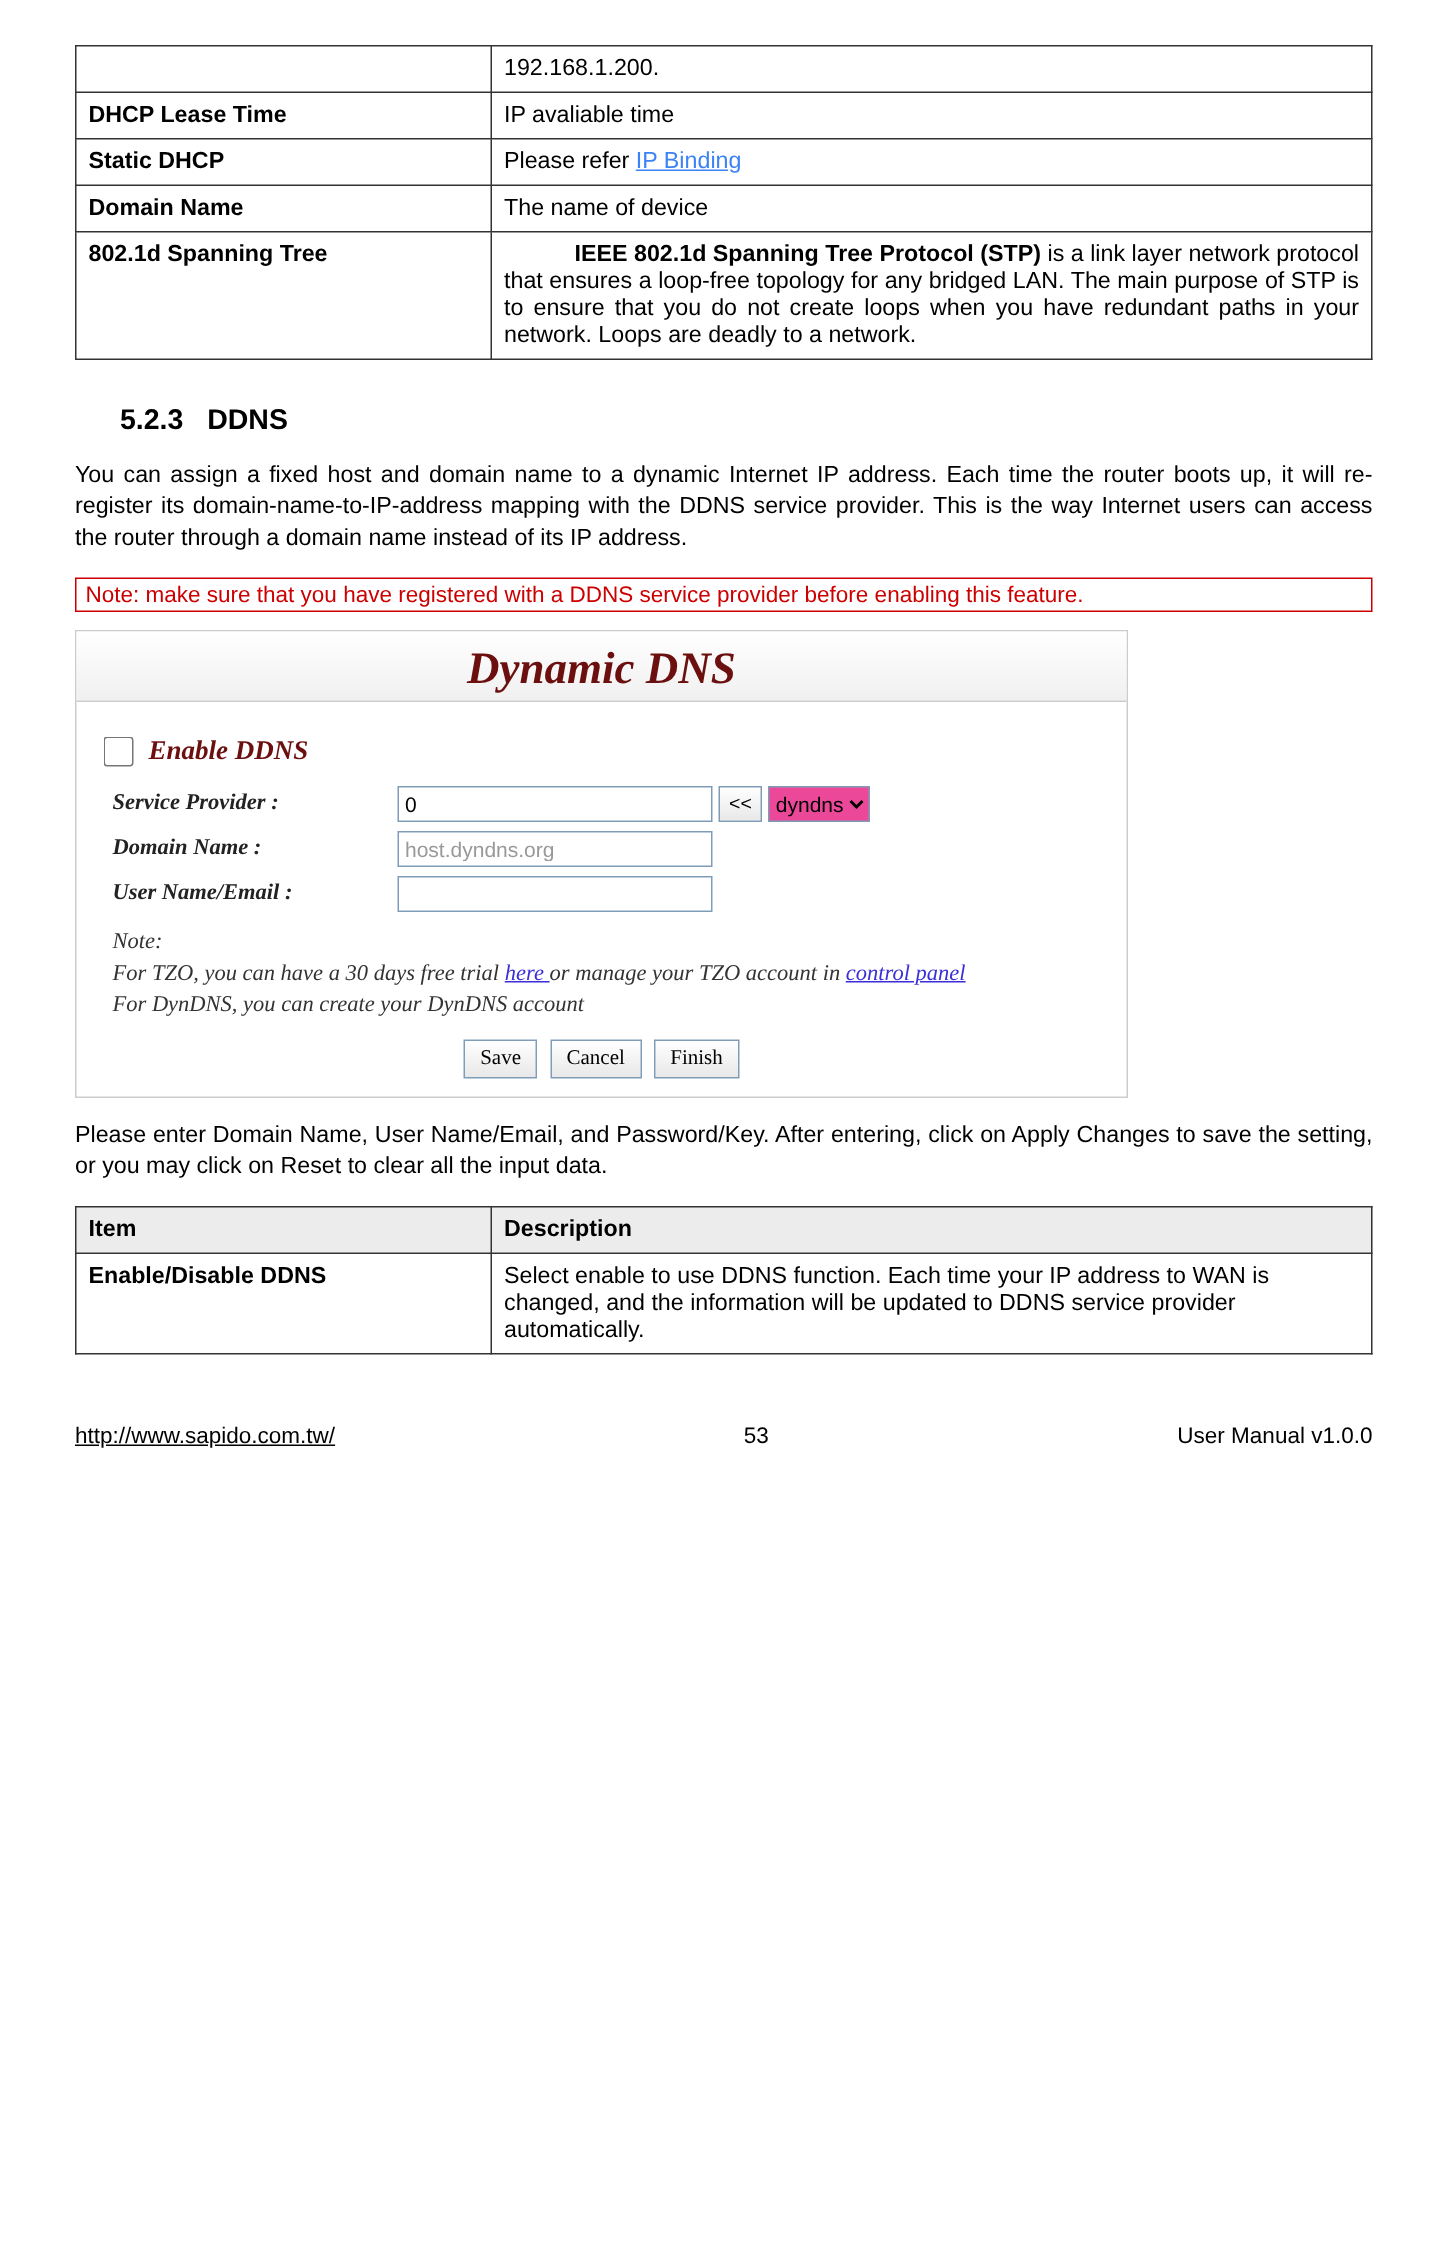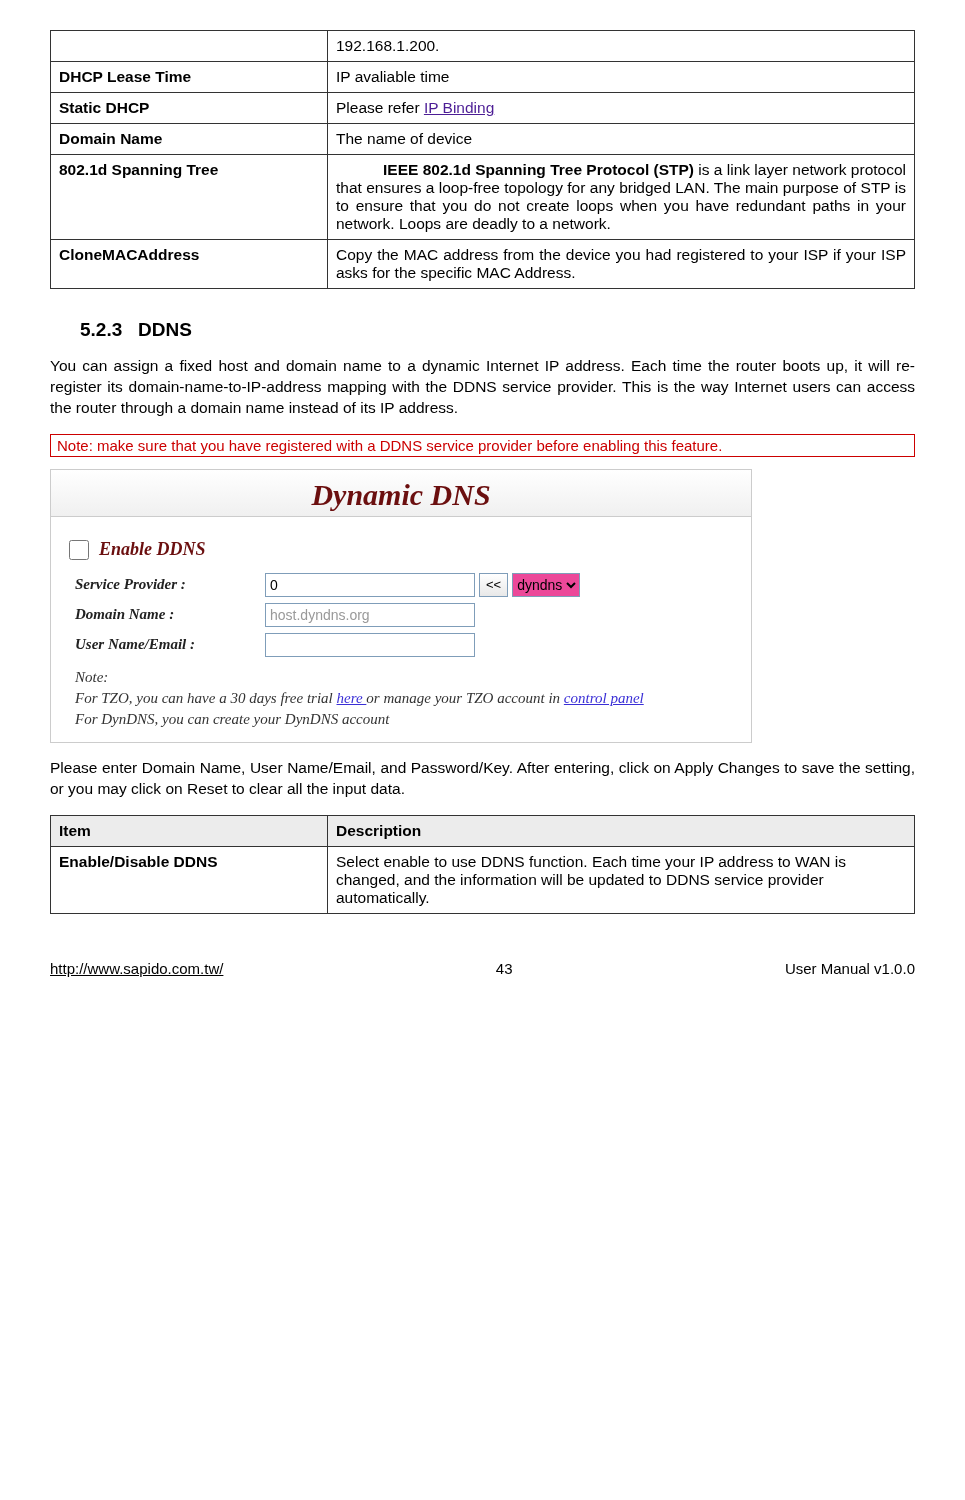--- a/index.html
+++ b/index.html
@@ -21,21 +21,21 @@
     border: 1px solid #333;
     padding: 6px 8px;
     vertical-align: top;
     text-align: left;
   }
   table.doc-table th.header-cell {
     background: #ececec;
     font-weight: bold;
   }
   .bold { font-weight: bold; margin-left: 47px; }
-  .link { color: #4c1d95; text-decoration: underline; }
+  .link { color: #3b82f6; text-decoration: underline; }
   h2.section-heading {
     font-size: 19px;
     font-weight: bold;
     margin: 30px 0 15px 30px;
   }
   p.body-text {
     margin: 0 0 15px 0;
     text-align: justify;
     line-height: 1.35;
   }
@@ -165,24 +165,20 @@
   <tr>
     <td class="bold">Domain Name</td>
     <td>The name of device</td>
   </tr>
   <tr>
     <td class="bold">802.1d Spanning Tree</td>
     <td style="text-align:justify">
       <span class="bold">IEEE 802.1d Spanning Tree Protocol (STP)</span><span> is a link layer network protocol that ensures a loop-free topology for any bridged LAN. The main purpose of STP is to ensure that you do not create loops when you have redundant paths in your network. Loops are deadly to a network.</span>
     </td>
   </tr>
-  <tr>
-    <td class="bold">CloneMACAddress</td>
-    <td style="text-align:justify">Copy the MAC address from the device you had registered to your ISP if your ISP asks for the specific MAC Address.</td>
-  </tr>
 </tbody>
   </table>
 
 <h2 class="section-heading">
   <span>5.2.3</span>&nbsp;&nbsp;&nbsp;<span>DDNS</span>
 </h2>
 
 <p class="body-text">You can assign a fixed host and domain name to a dynamic Internet IP address. Each time the router boots up, it will re-register its domain-name-to-IP-address mapping with the DDNS service provider. This is the way Internet users can access the router through a domain name instead of its IP address.</p>
 
 <div class="note-box">Note: make sure that you have registered with a DDNS service provider before enabling this feature.</div>
@@ -210,35 +206,40 @@
     </div>
     <div class="form-row">
       <span class="form-label">User Name/Email :</span>
       <input class="form-input txt" value="" style="">
     </div>
     <div class="note-text">
       <span>Note:</span><br>
       <span>For TZO, you can have a 30 days free trial </span><span class="hl">here </span><span>or manage your TZO account in </span><span class="hl">control panel</span><br>
       <span>For DynDNS, you can create your DynDNS account </span>
     </div>
+    <div class="btn-row">
+      <button class="ui-btn">Save</button>
+      <button class="ui-btn">Cancel</button>
+      <button class="ui-btn">Finish</button>
+    </div>
   </div>
 </div>
 
 <p class="body-text">Please enter Domain Name, User Name/Email, and Password/Key. After entering, click on Apply Changes to save the setting, or you may click on Reset to clear all the input data.</p>
 
 <table class="doc-table">
   <tbody>
       <tr>
     <th class="header-cell" style="width:260px">Item</th>
     <th class="header-cell">Description</th>
   </tr>
   <tr>
     <td class="bold">Enable/Disable DDNS</td>
     <td>Select enable to use DDNS function. Each time your IP address to WAN is changed, and the information will be updated to DDNS service provider automatically.</td>
   </tr>
 </tbody>
   </table>
 
 <div class="footer">
   <a>http://www.sapido.com.tw/</a>
-  <span>43</span>
+  <span>53</span>
   <span>User Manual v1.0.0</span>
 </div>
 
 </body></html>

